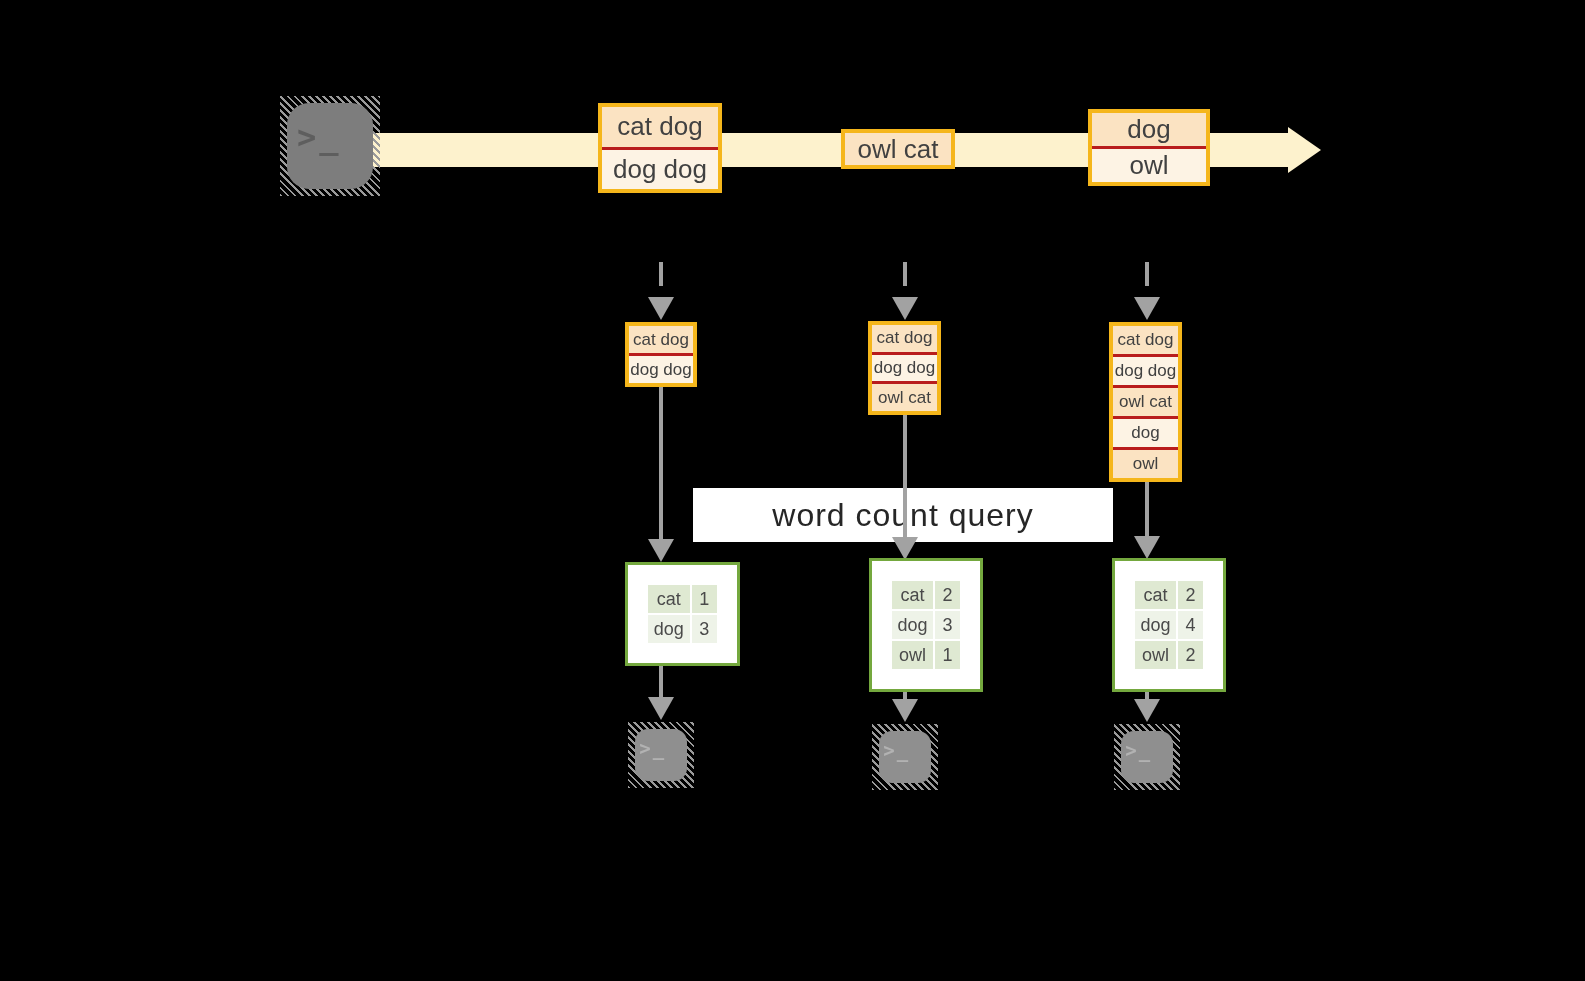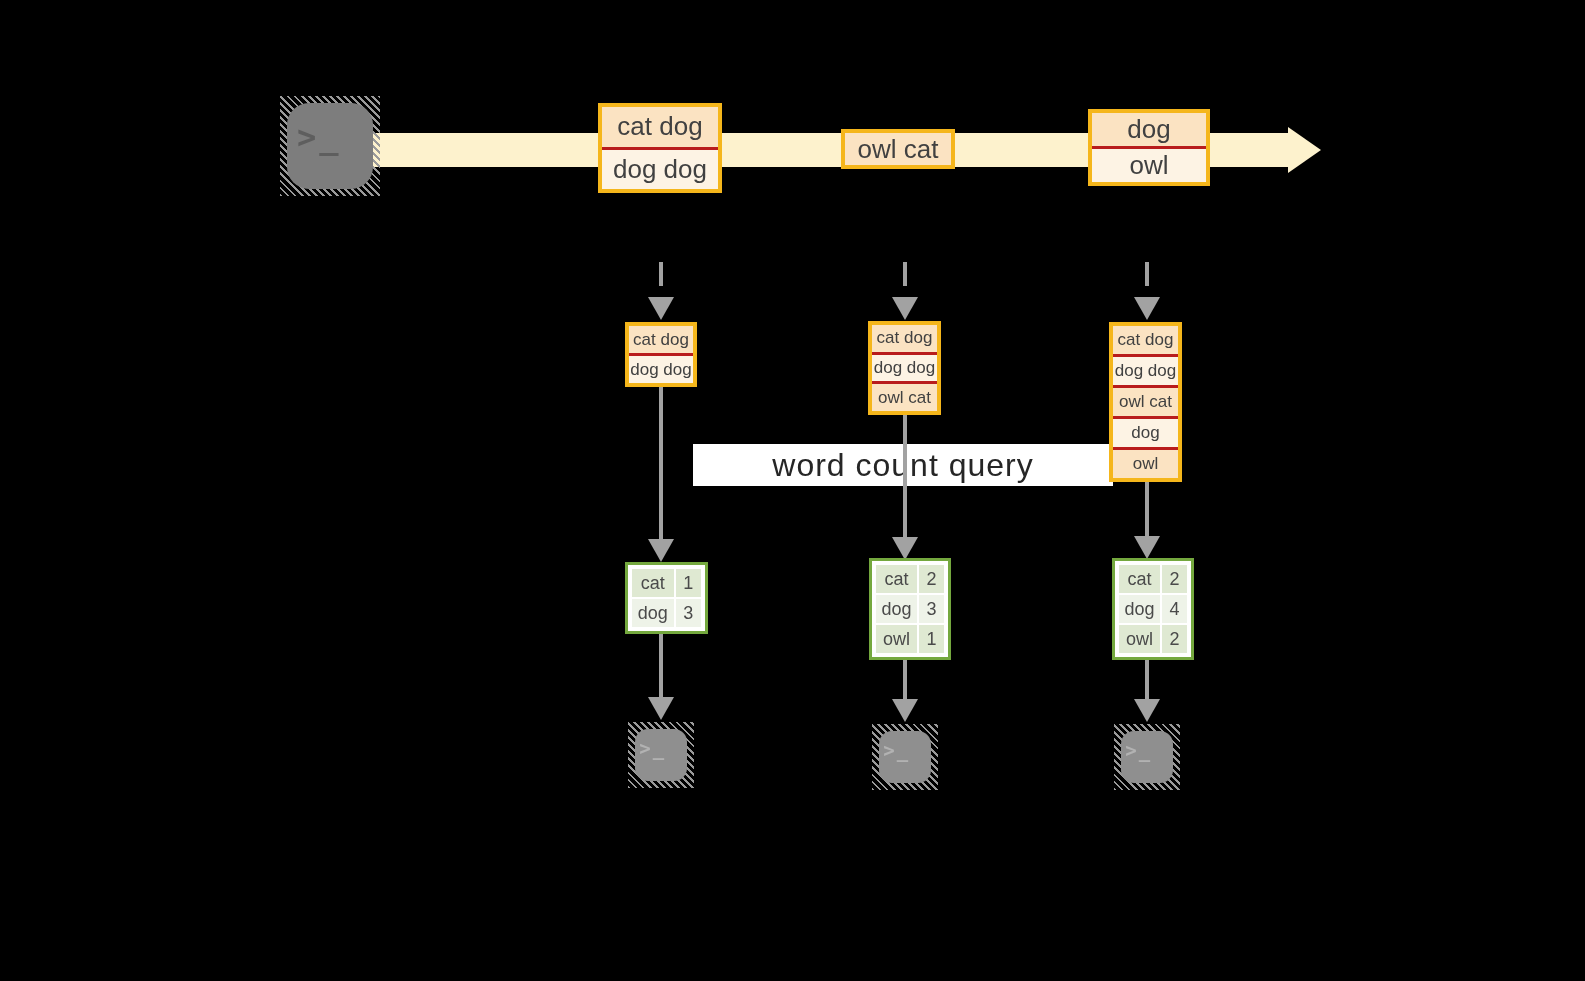--- a/index.html
+++ b/index.html
@@ -35,21 +35,21 @@
   .vline{position:absolute;width:4px;background:#a2a2a2;z-index:6;}
   .head-down{position:absolute;width:0;height:0;z-index:6;
              border-left:13px solid transparent;border-right:13px solid transparent;
              border-top:23px solid #a2a2a2;}
 
   
   .qband{position:absolute;background:#ffffff;display:flex;align-items:center;justify-content:center;z-index:5;}
   .qband span{font-size:32px;color:#262626;letter-spacing:1px;}
 
   
-  .gtable{position:absolute;border:3px solid #74a83e;background:#ffffff;padding:4px;
+  .gtable{position:absolute;border:3px solid #74a83e;background:#ffffff;padding:20px;
           display:flex;flex-direction:column;gap:2px;z-index:7;}
   .grow{display:flex;gap:2px;flex:1;}
   .gcell{background:#dfe9d2;display:flex;align-items:center;justify-content:center;
          font-size:18px;color:#4a4a4a;}
   .grow.light .gcell{background:#eef3e8;}
   .gword{flex:1.65;}
   .gnum{flex:1;}
 </style>
 </head>
 <body>
@@ -99,21 +99,21 @@
   </div>
 
   <div class="obox small state" style="left:1109px;top:322px;width:65px;height:152px;">
     <div class="orow dark">cat dog</div>
     <div class="orow light">dog dog</div>
     <div class="orow dark">owl cat</div>
     <div class="orow light">dog</div>
     <div class="orow dark">owl</div>
   </div>
 
-  <div class="qband" style="left:693px;top:444px;width:420px;height:42px;">
+  <div class="qband" style="left:693px;top:488px;width:420px;height:54px;">
     <span>word count query</span>
   </div>
 
   <div class="vline" style="left:659px;top:387px;height:153px;"></div>
   <div class="head-down" style="left:648px;top:539px;"></div>
 
   <div class="vline" style="left:903px;top:407px;height:131px;"></div>
   <div class="head-down" style="left:892px;top:537px;"></div>
 
   <div class="vline" style="left:1145px;top:474px;height:63px;"></div>

